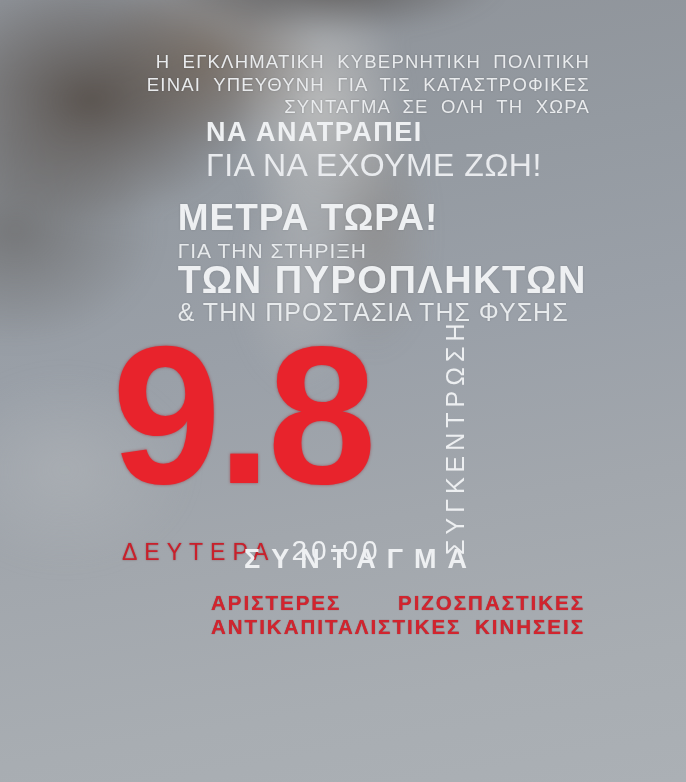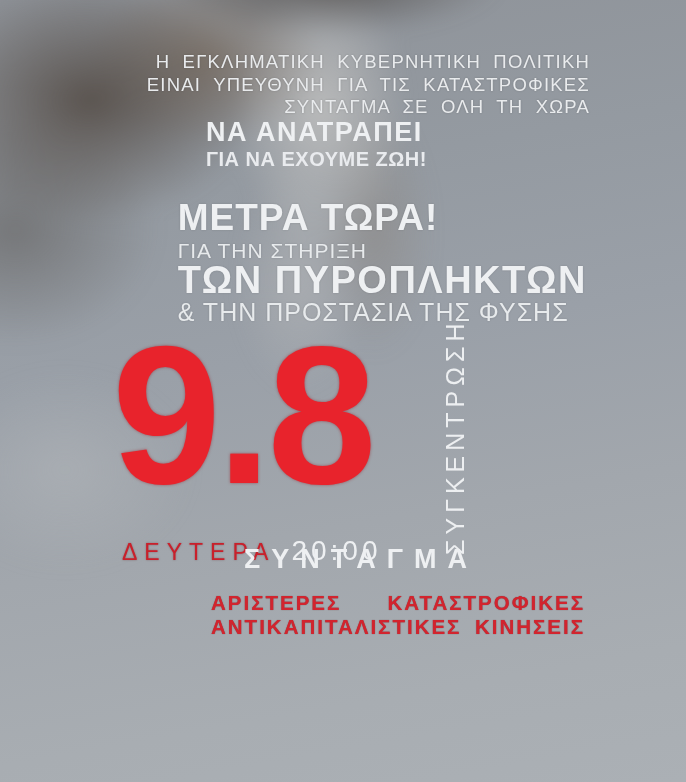--- a/index.html
+++ b/index.html
@@ -26,21 +26,21 @@
   }
   .txt{position:absolute;white-space:nowrap;}
   .white{color:#eef0f2;}
   
   .intro{top:51px;right:96px;text-align:right;
     font-size:18.5px;font-weight:500;letter-spacing:1.2px;word-spacing:6px;
     line-height:22.5px;color:#e9ebed;text-shadow:0 0 2px rgba(40,40,45,.25);margin-left:16px;}
   
   .overthrow{top:119px;left:206px;line-height:1;}
   .overthrow .head{font-size:27px;font-weight:800;letter-spacing:1.5px;margin:0 0 3px 0;}
-  .overthrow .sub{font-size:20px;font-weight:700;letter-spacing:.5px;color:#e9ebee;}
+  .overthrow .sub{font-size:32px;font-weight:400;letter-spacing:.5px;color:#e9ebee;}
   
   .demands{top:198px;right:99px;text-align:left;text-shadow:0 0 2px rgba(40,40,45,.2);}
   .demands .l1{font-size:37px;font-weight:800;letter-spacing:1px;line-height:40px;}
   .demands .l2{font-size:21px;font-weight:300;letter-spacing:1px;line-height:26px;color:#e7eaec;}
   .demands .l3{font-size:38px;font-weight:800;letter-spacing:1.5px;line-height:33px;}
   .demands .l4{font-size:25px;font-weight:300;letter-spacing:1px;line-height:31px;color:#e7eaec;}
   
   .bigdate{top:318px;left:112px;
     font-size:196px;font-weight:bold;line-height:1;letter-spacing:-4px;
     color:#e8232c;text-shadow:0 0 3px rgba(150,15,25,.55);}
@@ -90,17 +90,17 @@
   <div class="txt gathering">ΣΥΓΚΕΝΤΡΩΣΗ</div>
 
   <div class="txt dayrow">
     <span class="day">ΔΕΥΤΕΡΑ</span>
     <span class="time">20:00</span>
   </div>
 
   <div class="txt location">ΣΥΝΤΑΓΜΑ</div>
 
   <div class="txt signature">
-    <div class="line">ΑΡΙΣΤΕΡΕΣ ΚΑΤΑΣΤΡΟΦΙΚΕΣ</div>
+    <div class="line">ΑΡΙΣΤΕΡΕΣ ΡΙΖΟΣΠΑΣΤΙΚΕΣ</div>
     <div class="line">ΑΝΤΙΚΑΠΙΤΑΛΙΣΤΙΚΕΣ ΚΙΝΗΣΕΙΣ</div>
   </div>
 
 </div>
 
 </body></html>

